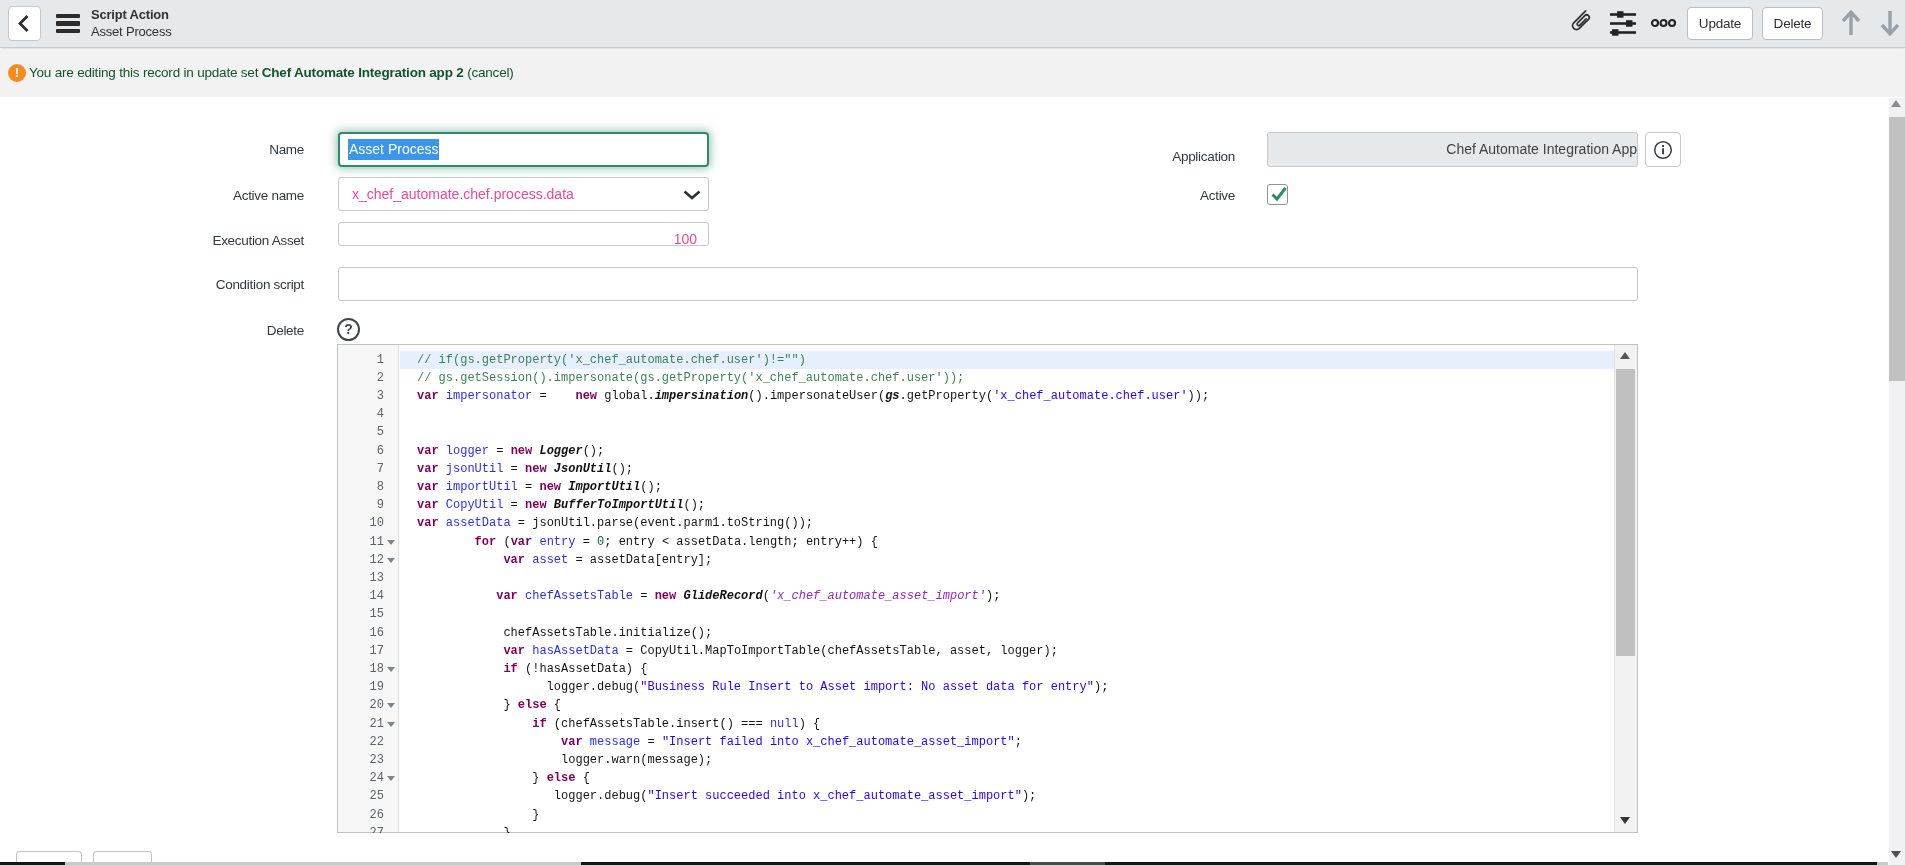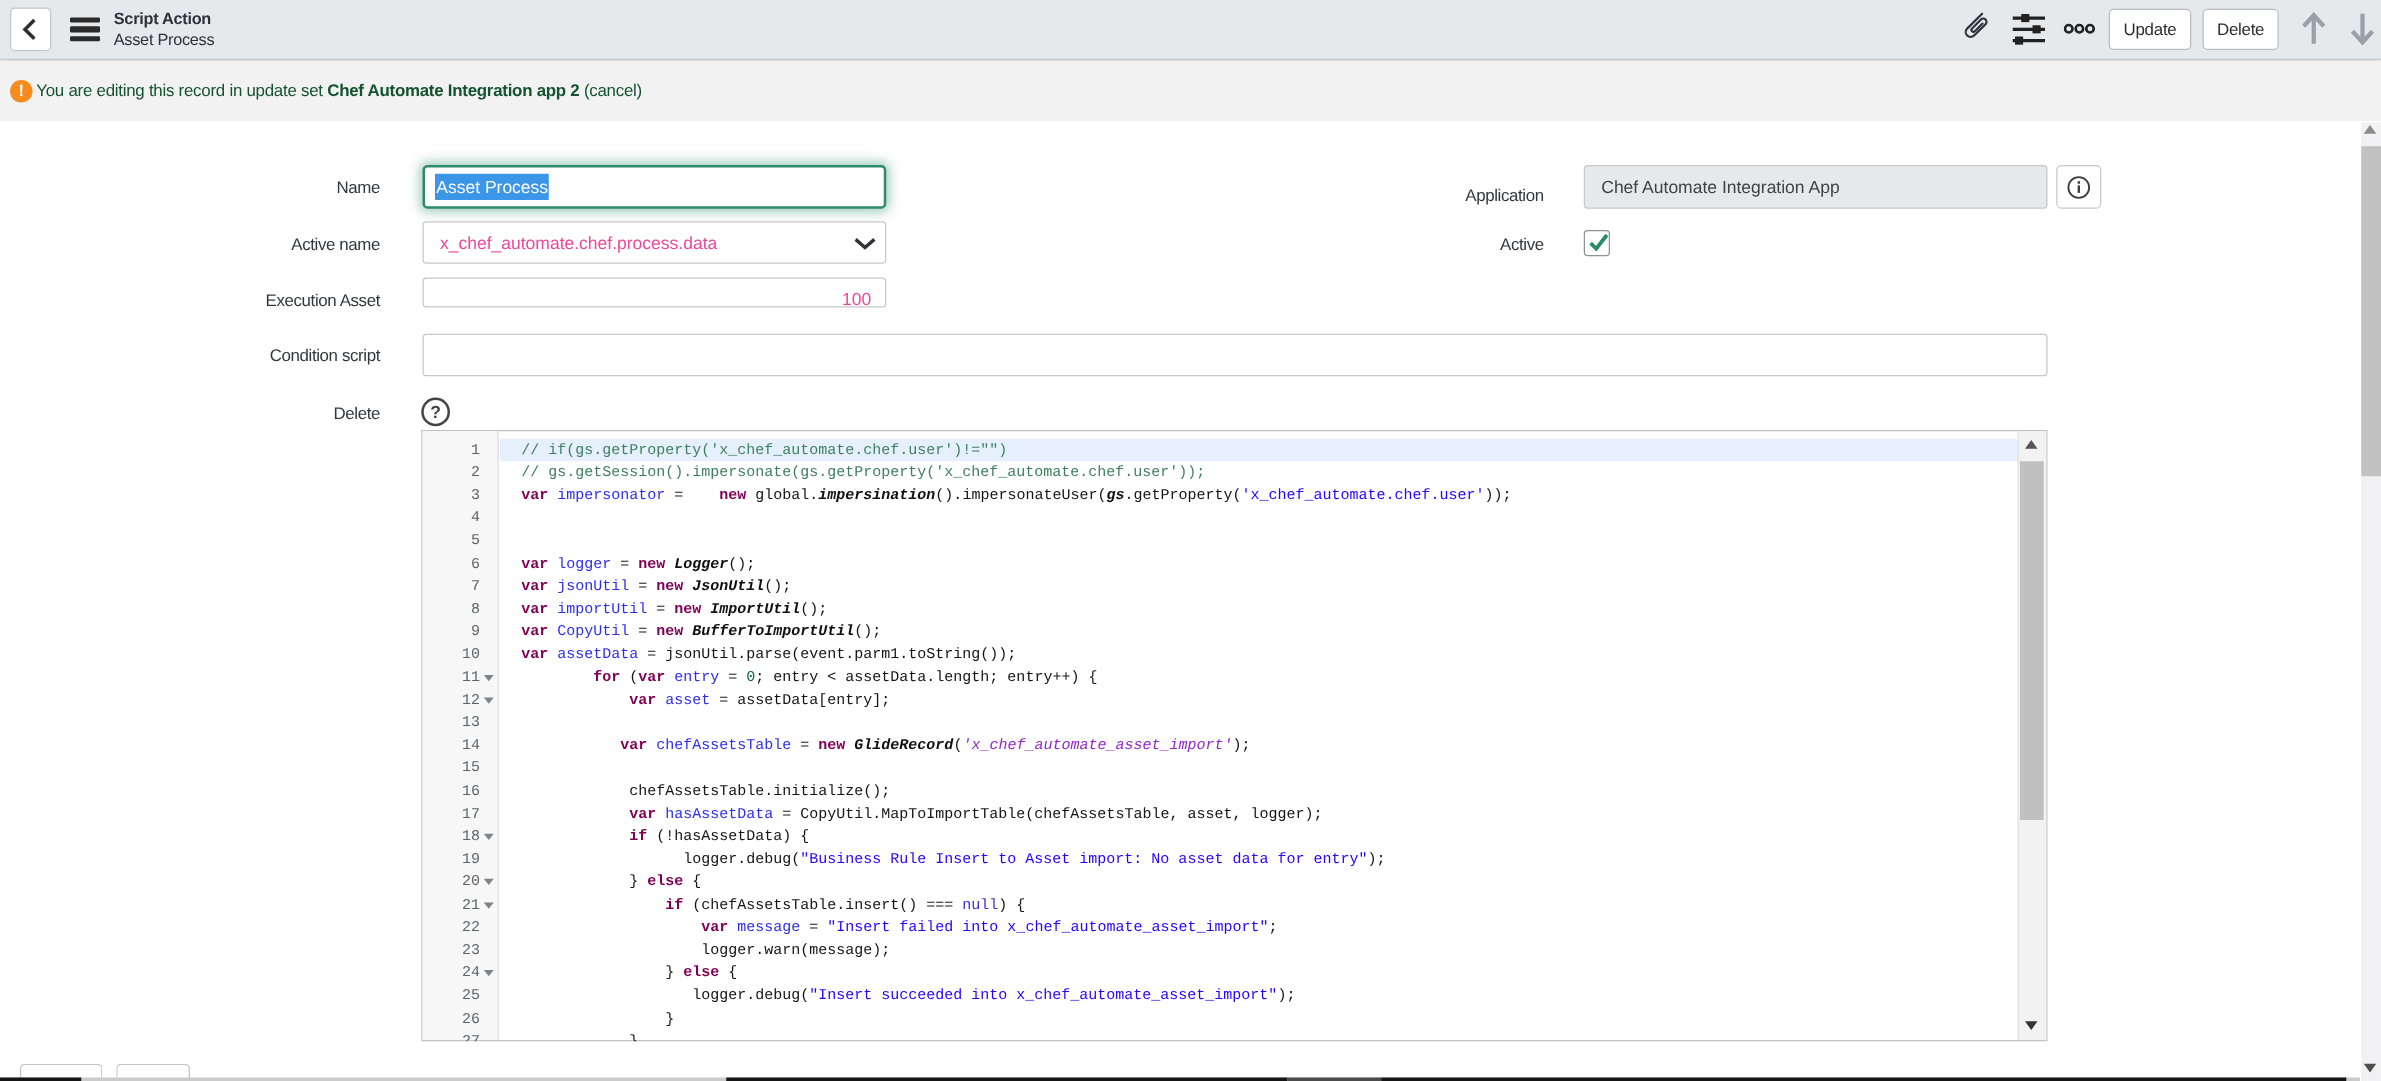--- a/index.html
+++ b/index.html
@@ -26,21 +26,21 @@
 
 
 .lbl { font-size:13.5px; color:#30383e; text-align:right; width:220px; letter-spacing:-0.3px; }
 .inp { background:#fff; border:1px solid #c8c8c8; border-radius:3px; font-size:14px; color:#ec4899; }
 #nameinp { left:338px; top:132px; width:371px; height:35px; border:2px solid #2f8a6e; border-radius:4px;
   box-shadow:0 0 9px 2px rgba(62,150,120,0.5); background:#fff; line-height:31px; padding-left:8px; font-size:14px;}
 #nameinp .sel { background:#3c96e8; color:#fff; padding:2px 1px 3px 1px; }
 #evtsel { left:338px; top:177px; width:371px; height:34px; line-height:32px; padding-left:13px; }
 #execinp { left:338px; top:222px; width:371px; height:24px; line-height:32px; text-align:right; padding-right:11px; }
 #condinp { left:338px; top:267px; width:1300px; height:34px; }
-#appinp { left:1267px; top:132px; width:371px; height:35px; background:#e6e9eb; line-height:33px; padding-left:13px; color:#3f4346;}
+#appinp { left:1267px; top:132px; width:371px; height:35px; background:#e6e9eb; line-height:33px; padding-left:13px; color:#3f4346;text-align:right;}
 #infobtn { left:1645px; top:132px; width:36px; height:35px; background:#fff; border:1px solid #c8c8c8; border-radius:4px; }
 #chk { left:1267px; top:184px; width:21px; height:21px; background:#fff; border:1px solid #8d9499; border-radius:3px; }
 
 
 #qcirc { left:337px; top:318px; width:23px; height:23px; border:2px solid #40454a; border-radius:50%;
   color:#40454a; font-weight:bold; font-size:14px; text-align:center; line-height:19px; }
 .tbg { top:313px; height:31px; background:#84cc16; border:1px solid #c3c7ca; border-radius:3px; display:flex;margin-top:36px; }
 .tbg .cell { flex:1; display:flex; align-items:center; justify-content:center; }
 .tbg .cell + .cell { border-left:1px solid #c3c7ca; }
 

